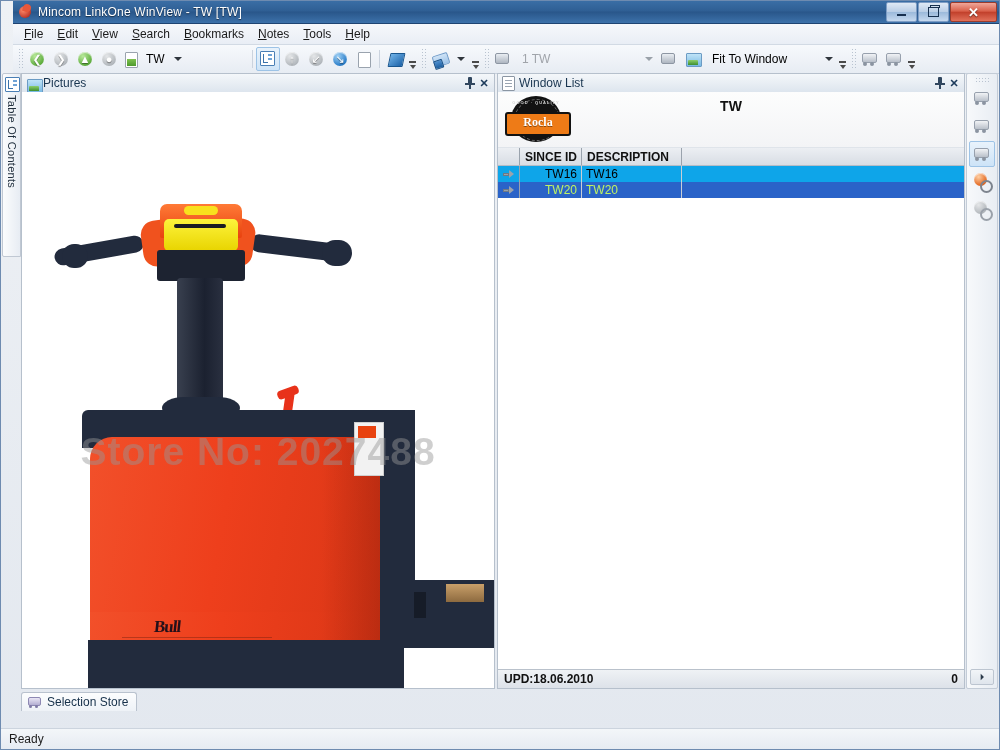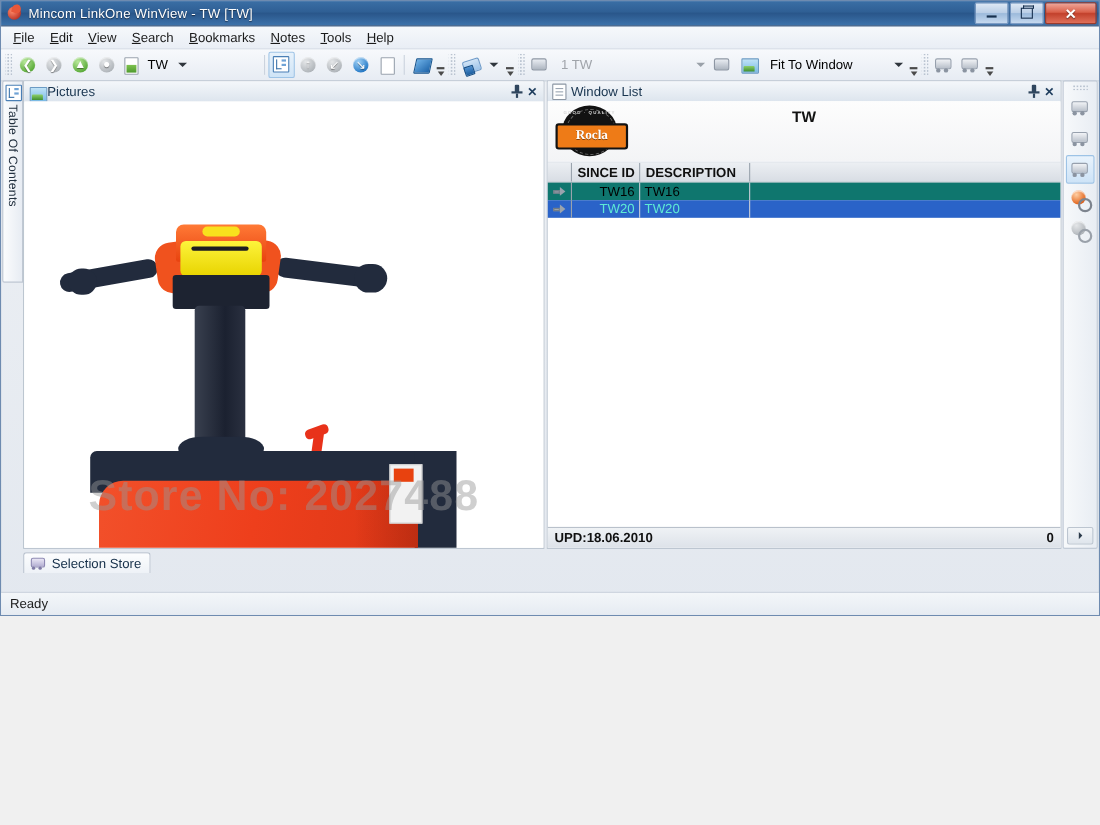--- a/index.html
+++ b/index.html
@@ -3,23 +3,23 @@
 <meta charset="utf-8">
 <style>
   html,body{margin:0;padding:0;}
   body{
     width:1000px;height:750px;overflow:hidden;
     font-family:"Liberation Sans", sans-serif;
     font-size:12px;color:#000;
     background:#f0f0f0;
     -webkit-font-smoothing:antialiased;
   }
-  .app{position:relative;width:1000px;height:560px;
+  .app{position:relative;width:1000px;height:750px;
     background:linear-gradient(#eef1f5,#e3e8ef);
-    border:1px solid #6e8bb0;box-sizing:border-box;}
+    border:1px solid #6e8bb0;box-sizing:border-box;padding-left:12px;}
 
   
   .titlebar{height:22px;display:flex;align-items:center;
     background:linear-gradient(#3a6ea5 0%,#2f5f94 45%,#29568a 50%,#3d72aa 100%);
     border-bottom:1px solid #1f4472;padding-left:4px;position:relative;}
   .tb-icon{width:16px;height:16px;margin-right:5px;position:relative;flex:none;}
   .tb-icon .swirl{position:absolute;left:2px;top:2px;width:12px;height:12px;
     border-radius:50%;background:radial-gradient(circle at 35% 35%,#ff8a6a,#c0392b 70%,#7b1d12);}
   .tb-icon .swirl2{position:absolute;left:6px;top:0px;width:8px;height:8px;
     border-radius:50% 50% 50% 0;background:#e8573a;transform:rotate(18deg);}
@@ -195,22 +195,22 @@
 
   .parts-table{flex:1;display:flex;flex-direction:column;}
   .thead{display:flex;height:17px;align-items:stretch;
     background:linear-gradient(#eceff3,#d8dde4);border-bottom:1px solid #b4bcc6;}
   .th{display:flex;align-items:center;font-size:12px;font-weight:bold;color:#101010;
     border-right:1px solid #9aa3ad;padding-left:5px;box-sizing:border-box;}
   .th.c0{width:22px;padding:0;border-right:1px solid #9aa3ad;}
   .th.c1{width:62px;}
   .th.c2{width:100px;}
   .th.c3{flex:1;border-right:none;}
-  .trow{display:flex;height:16px;align-items:stretch;font-size:12px;background:#0f766e;}
-  .trow.selected{background:#2a63c8;color:#5eead4;}
+  .trow{display:flex;height:16px;align-items:stretch;font-size:12px;background:#0ea5e9;}
+  .trow.selected{background:#2a63c8;color:#bef264;}
   .td{display:flex;align-items:center;box-sizing:border-box;padding:0 4px;
     border-right:1px solid #c9ced6;}
   .td.c0{width:22px;justify-content:center;padding:0;border-right:1px solid #9aa3ad;}
   .td.c1{width:62px;justify-content:flex-end;}
   .td.c2{width:100px;}
   .td.c3{flex:1;border-right:none;}
   .rowarrow{width:11px;height:9px;position:relative;}
   .rowarrow .shaft{position:absolute;left:0;top:3px;width:6px;height:3px;
     background:#9aa3ad;border:1px solid #6f7984;box-sizing:border-box;}
   .rowarrow .headp{position:absolute;right:0;top:0;width:0;height:0;

